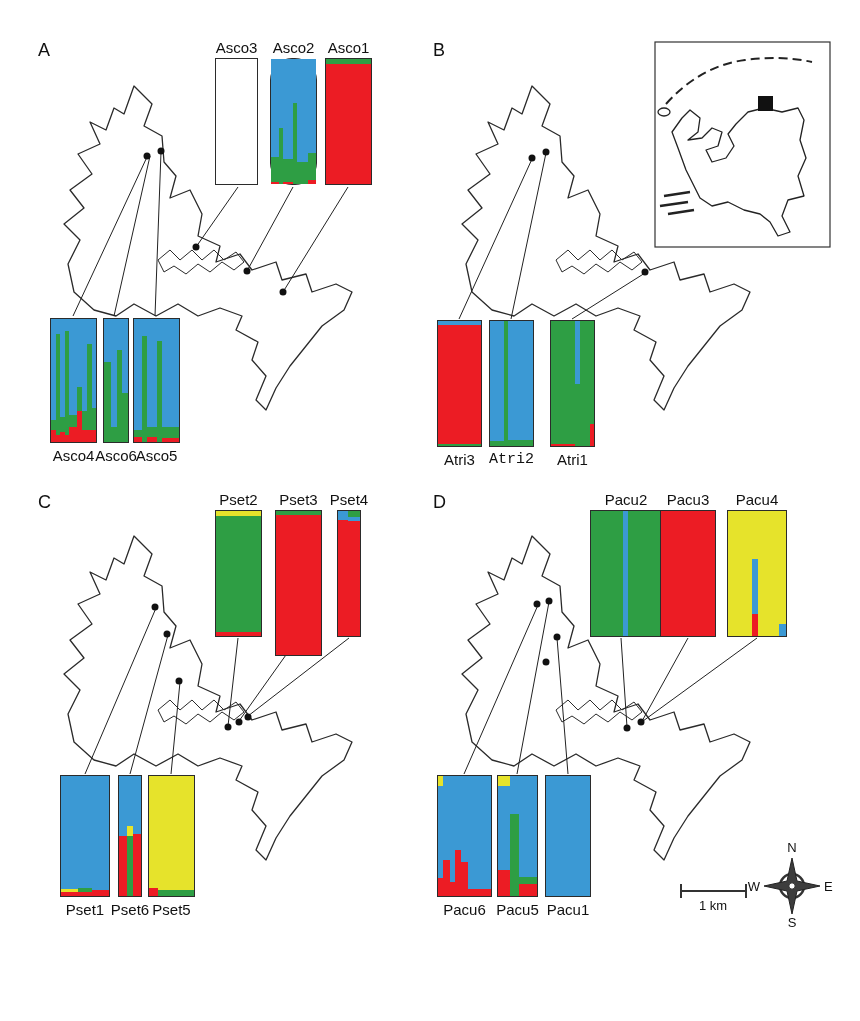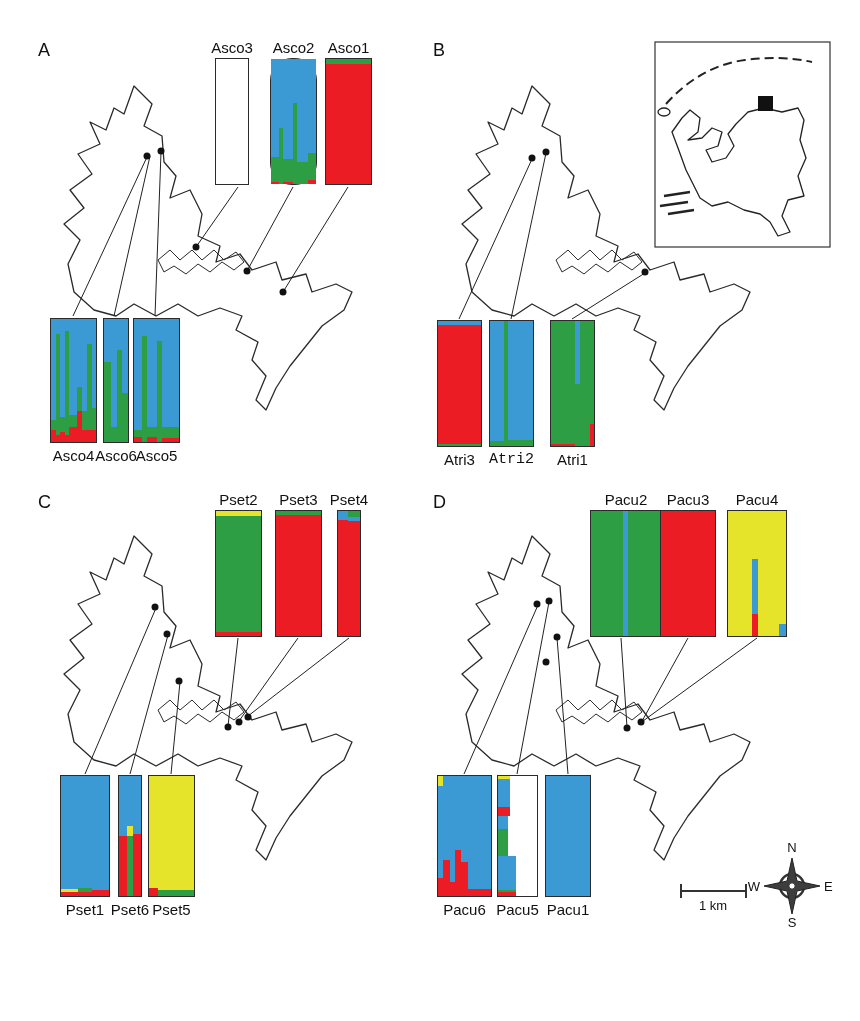--- a/index.html
+++ b/index.html
@@ -111,21 +111,21 @@
       <text class="svg-text" x="760" y="891" text-anchor="end">W</text>
     </g>
   </svg>
 
   <div class="panel-letter" style="left:38px;top:40px">A</div>
   <div class="panel-letter" style="left:433px;top:40px">B</div>
   <div class="panel-letter" style="left:38px;top:492px">C</div>
   <div class="panel-letter" style="left:433px;top:492px">D</div>
 
   <div id="bars-layer">
-      <div class="structure-bar" style="left: 215px; top: 58px; width: 34px; height: 127px; gap: 30px;">
+      <div class="structure-bar" style="left: 215px; top: 58px; width: 43px; height: 127px; gap: 30px;">
         <div class="bar-col" style="width: 10%;">
           <div class="bar-seg" style="height: 55%; background: rgb(59, 153, 212);"></div>
           <div class="bar-seg" style="height: 45%; background: rgb(46, 158, 68);"></div>
         </div>
         <div class="bar-col" style="width: 6%;">
           <div class="bar-seg" style="height: 12%; background: rgb(59, 153, 212);"></div>
           <div class="bar-seg" style="height: 88%; background: rgb(46, 158, 68);"></div>
         </div>
         <div class="bar-col" style="width: 8%;">
           <div class="bar-seg" style="height: 6%; background: rgb(59, 153, 212);"></div>
@@ -330,21 +330,21 @@
         <span class="bar-label below">Atri1</span>
       </div>
       <div class="structure-bar" style="left: 215px; top: 510px; width: 47px; height: 127px;">
         <div class="bar-col" style="width: 100%;">
           <div class="bar-seg" style="height: 4%; background: rgb(230, 227, 43);"></div>
           <div class="bar-seg" style="height: 93%; background: rgb(46, 158, 68);"></div>
           <div class="bar-seg" style="height: 3%; background: rgb(236, 28, 36);"></div>
         </div>
         <span class="bar-label above">Pset2</span>
       </div>
-      <div class="structure-bar" style="left: 275px; top: 510px; width: 47px; height: 127px;">
+      <div class="structure-bar" style="left: 275px; top: 510px; width: 47px; height: 146px;">
         <div class="bar-col" style="width: 100%;">
           <div class="bar-seg" style="height: 3%; background: rgb(46, 158, 68);"></div>
           <div class="bar-seg" style="height: 97%; background: rgb(236, 28, 36);"></div>
         </div>
         <span class="bar-label above">Pset3</span>
       </div>
       <div class="structure-bar" style="left: 337px; top: 510px; width: 24px; height: 127px;">
         <div class="bar-col" style="width: 45%;">
           <div class="bar-seg" style="height: 7%; background: rgb(59, 153, 212);"></div>
           <div class="bar-seg" style="height: 93%; background: rgb(236, 28, 36);"></div>
@@ -457,21 +457,21 @@
         <div class="bar-col" style="width: 12%;">
           <div class="bar-seg" style="height: 72%; background: rgb(59, 153, 212);"></div>
           <div class="bar-seg" style="height: 28%; background: rgb(236, 28, 36);"></div>
         </div>
         <div class="bar-col" style="width: 44%;">
           <div class="bar-seg" style="height: 94%; background: rgb(59, 153, 212);"></div>
           <div class="bar-seg" style="height: 6%; background: rgb(236, 28, 36);"></div>
         </div>
         <span class="bar-label below">Pacu6</span>
       </div>
-      <div class="structure-bar" style="left: 497px; top: 775px; width: 41px; height: 122px; flex-direction: column;">
+      <div class="structure-bar" style="left: 497px; top: 775px; width: 41px; height: 122px;">
         <div class="bar-col" style="width: 30%;">
           <div class="bar-seg" style="height: 8%; background: rgb(230, 227, 43);"></div>
           <div class="bar-seg" style="height: 70%; background: rgb(59, 153, 212);"></div>
           <div class="bar-seg" style="height: 22%; background: rgb(236, 28, 36);"></div>
         </div>
         <div class="bar-col" style="width: 25%;">
           <div class="bar-seg" style="height: 32%; background: rgb(59, 153, 212);"></div>
           <div class="bar-seg" style="height: 68%; background: rgb(46, 158, 68);"></div>
         </div>
         <div class="bar-col" style="width: 45%;">

